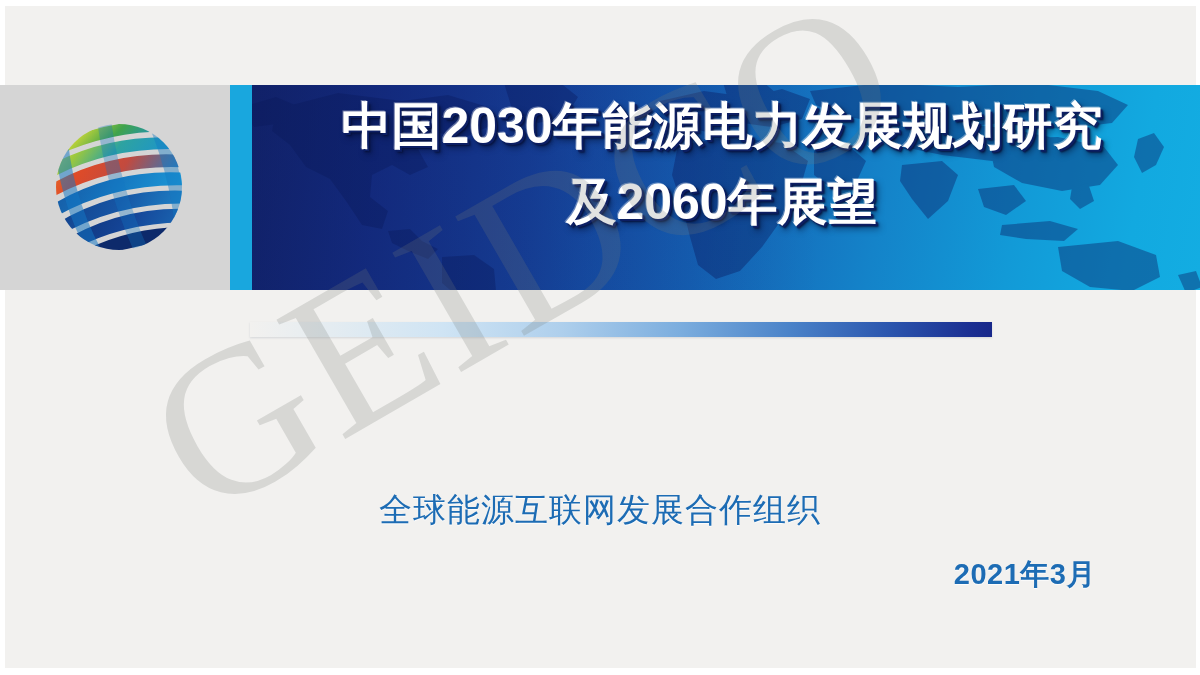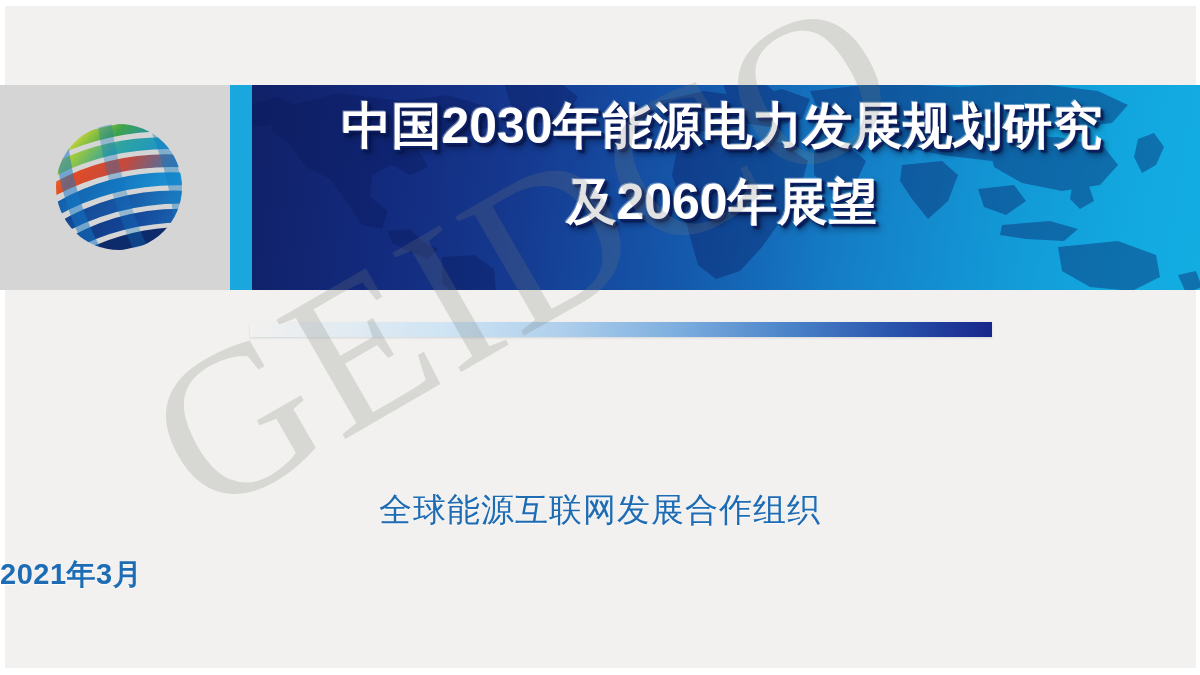--- a/index.html
+++ b/index.html
@@ -187,21 +187,21 @@
     letter-spacing: 1px;
     text-shadow: 0 1px 1px rgba(255,255,255,0.9);
     z-index: 10;
   }
 
   .date-line {
     position: absolute;
     left: 0;
     top: 555px;
     width: 1096px;
-    text-align: left;
+    text-align: right;
     font-size: 29px;
     font-weight: bold;
     color: #1d6cb4;
     letter-spacing: 0.5px;
     text-shadow: 0 1px 1px rgba(255,255,255,0.9);
     z-index: 10;
   }
 </style>
 </head>
 <body>

